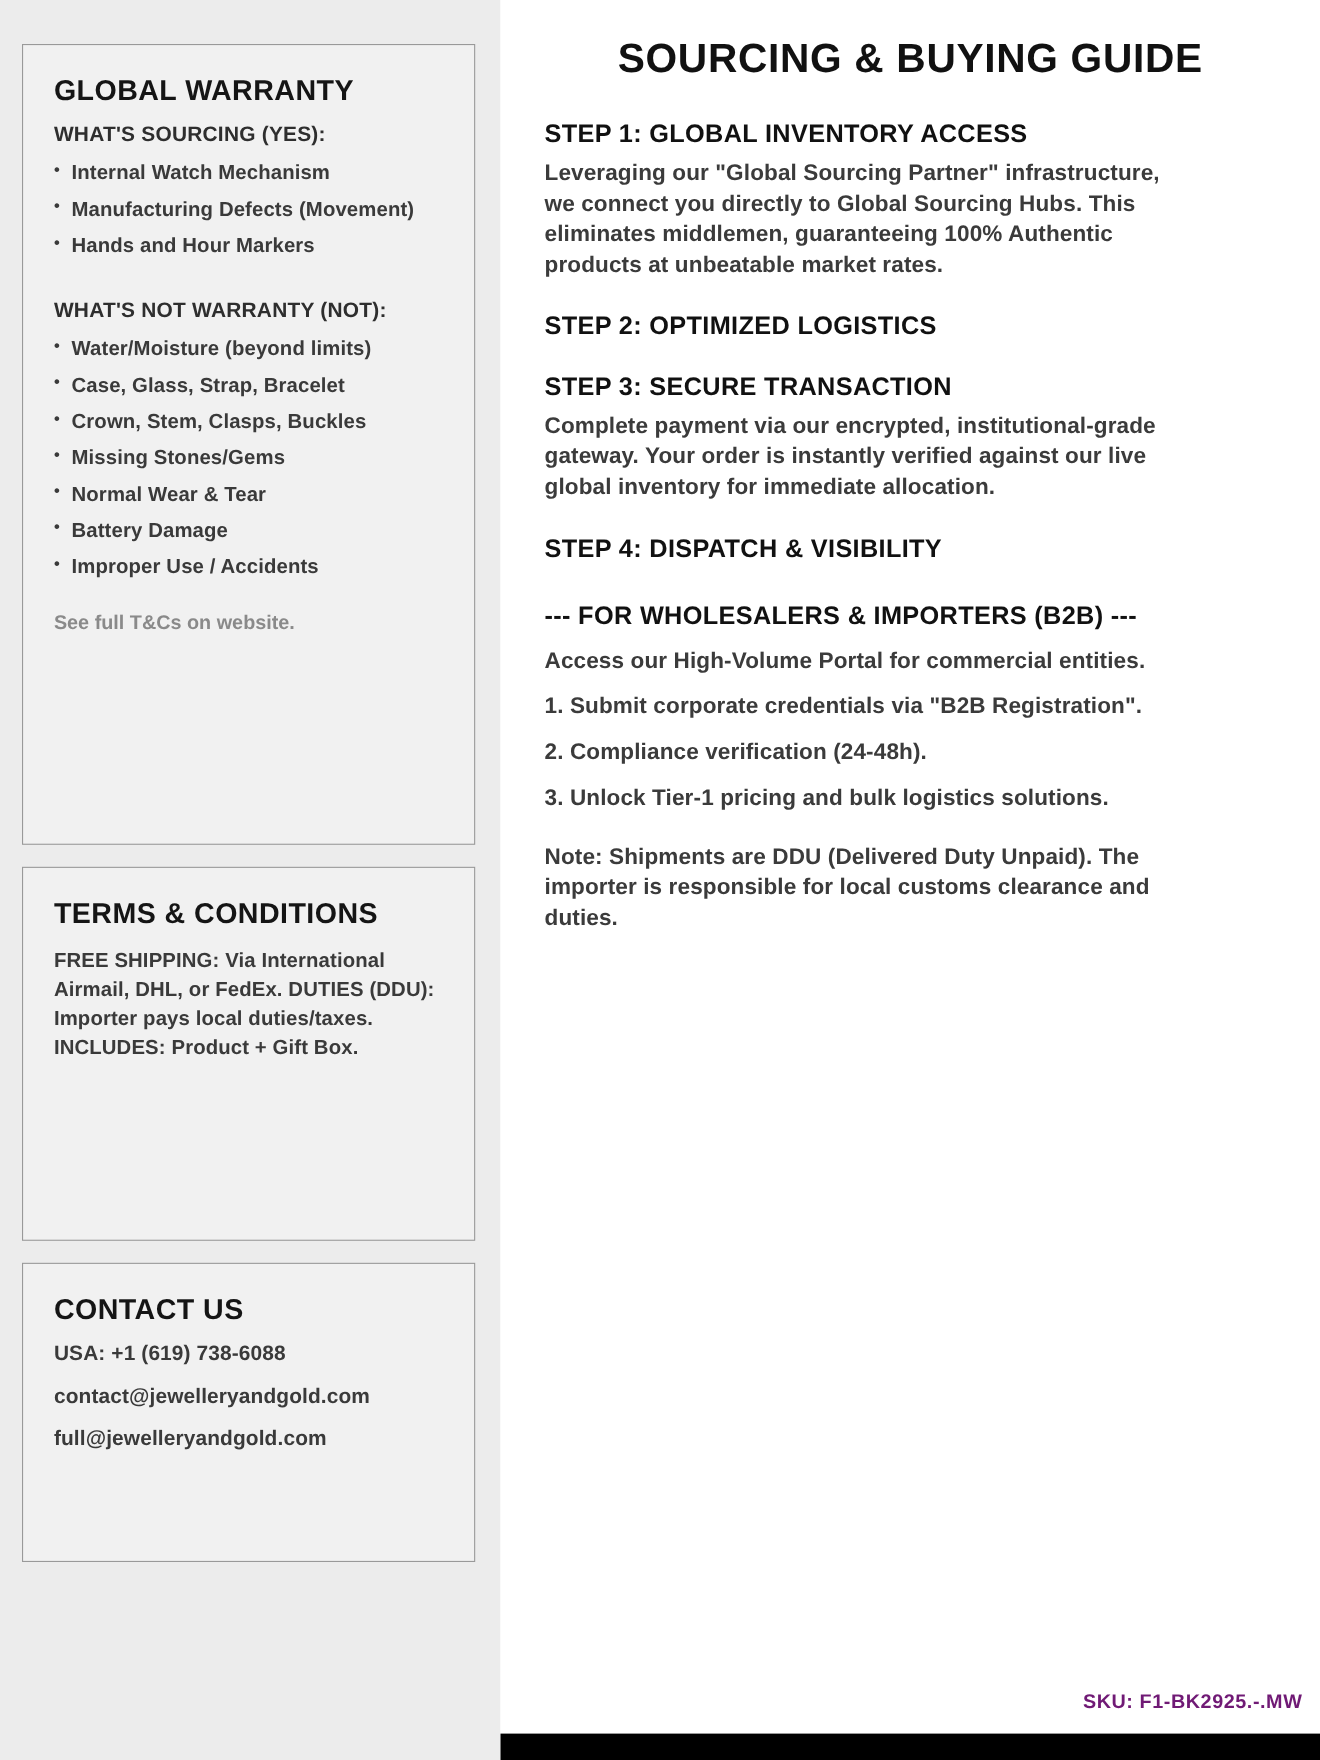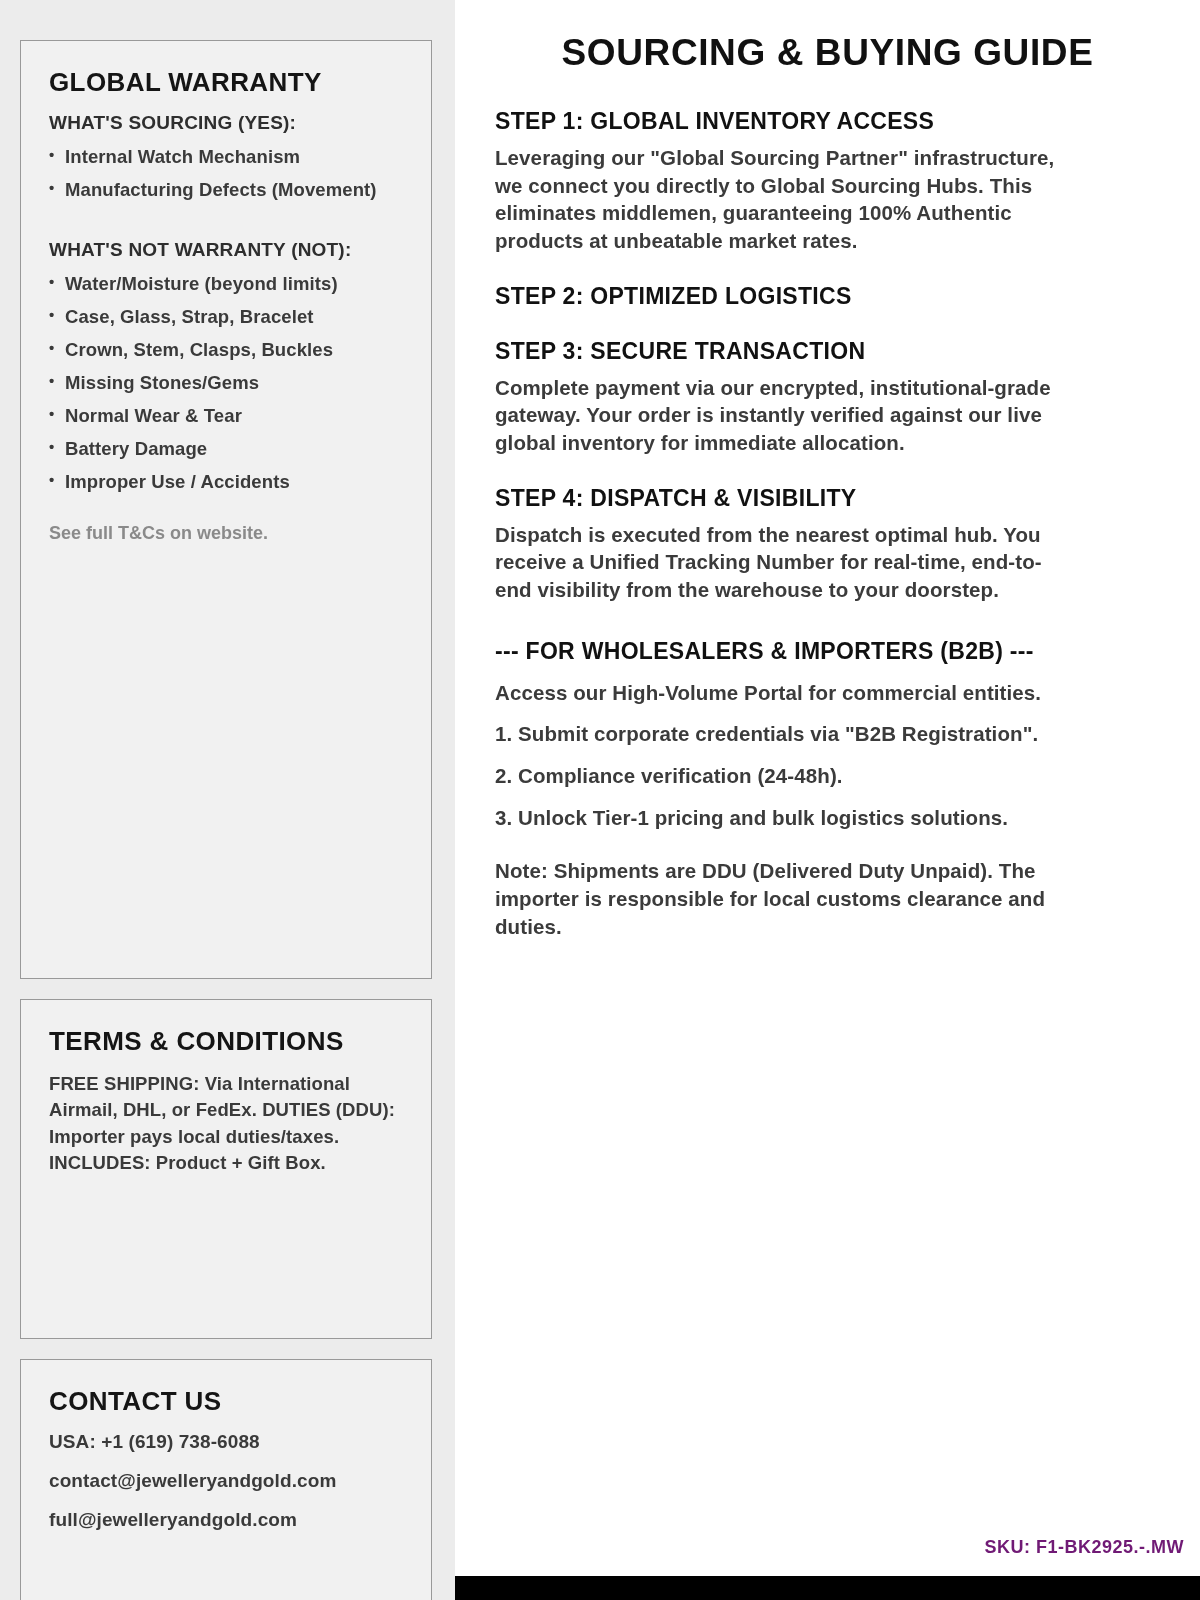--- a/index.html
+++ b/index.html
@@ -23,21 +23,21 @@
     height: 100%;
     background: #ececec;
     padding: 40px 23px 0 20px;
   }
   .panel {
     background: #f1f1f1;
     border: 1px solid #999999;
     padding: 26px 28px;
     margin-bottom: 20px;
   }
-  .panel-warranty { height: 939px; }
+  .panel-warranty { height: 728px; }
   .panel-terms    { height: 340px; }
   .panel-contact  { height: 272px; }
 
   .panel h2 {
     font-size: 26px;
     font-weight: bold;
     letter-spacing: 0.4px;
     color: #151515;
     margin-bottom: 14px;
   }
@@ -148,20 +148,21 @@
 
   <aside class="sidebar">
 
     <section class="panel panel-warranty">
       <h2>GLOBAL WARRANTY</h2>
 
       <h3 class="sub-heading">WHAT'S SOURCING (YES):</h3>
       <ul class="bullet-list">
         <li>Internal Watch Mechanism</li>
         <li>Manufacturing Defects (Movement)</li>
+        <li>Hands and Hour Markers</li>
       </ul>
 
       <h3 class="sub-heading gap-top">WHAT'S NOT WARRANTY (NOT):</h3>
       <ul class="bullet-list">
         <li>Water/Moisture (beyond limits)</li>
         <li>Case, Glass, Strap, Bracelet</li>
         <li>Crown, Stem, Clasps, Buckles</li>
         <li>Missing Stones/Gems</li>
         <li>Normal Wear &amp; Tear</li>
         <li>Battery Damage</li>
@@ -198,21 +199,20 @@
       <h2>STEP 2: OPTIMIZED LOGISTICS</h2>
     </section>
 
     <section class="step">
       <h2>STEP 3: SECURE TRANSACTION</h2>
       <p>Complete payment via our encrypted, institutional-grade gateway. Your order is instantly verified against our live global inventory for immediate allocation.</p>
     </section>
 
     <section class="step">
       <h2>STEP 4: DISPATCH &amp; VISIBILITY</h2>
-      <p>Dispatch is executed from the nearest optimal hub. You receive a Unified Tracking Number for real-time, end-to-end visibility from the warehouse to your doorstep.</p>
     </section>
 
     <section class="b2b">
       <h2>--- FOR WHOLESALERS &amp; IMPORTERS (B2B) ---</h2>
       <p>Access our High-Volume Portal for commercial entities.</p>
       <p>1. Submit corporate credentials via "B2B Registration".</p>
       <p>2. Compliance verification (24-48h).</p>
       <p>3. Unlock Tier-1 pricing and bulk logistics solutions.</p>
       <p class="note">Note: Shipments are DDU (Delivered Duty Unpaid). The importer is responsible for local customs clearance and duties.</p>
     </section>

